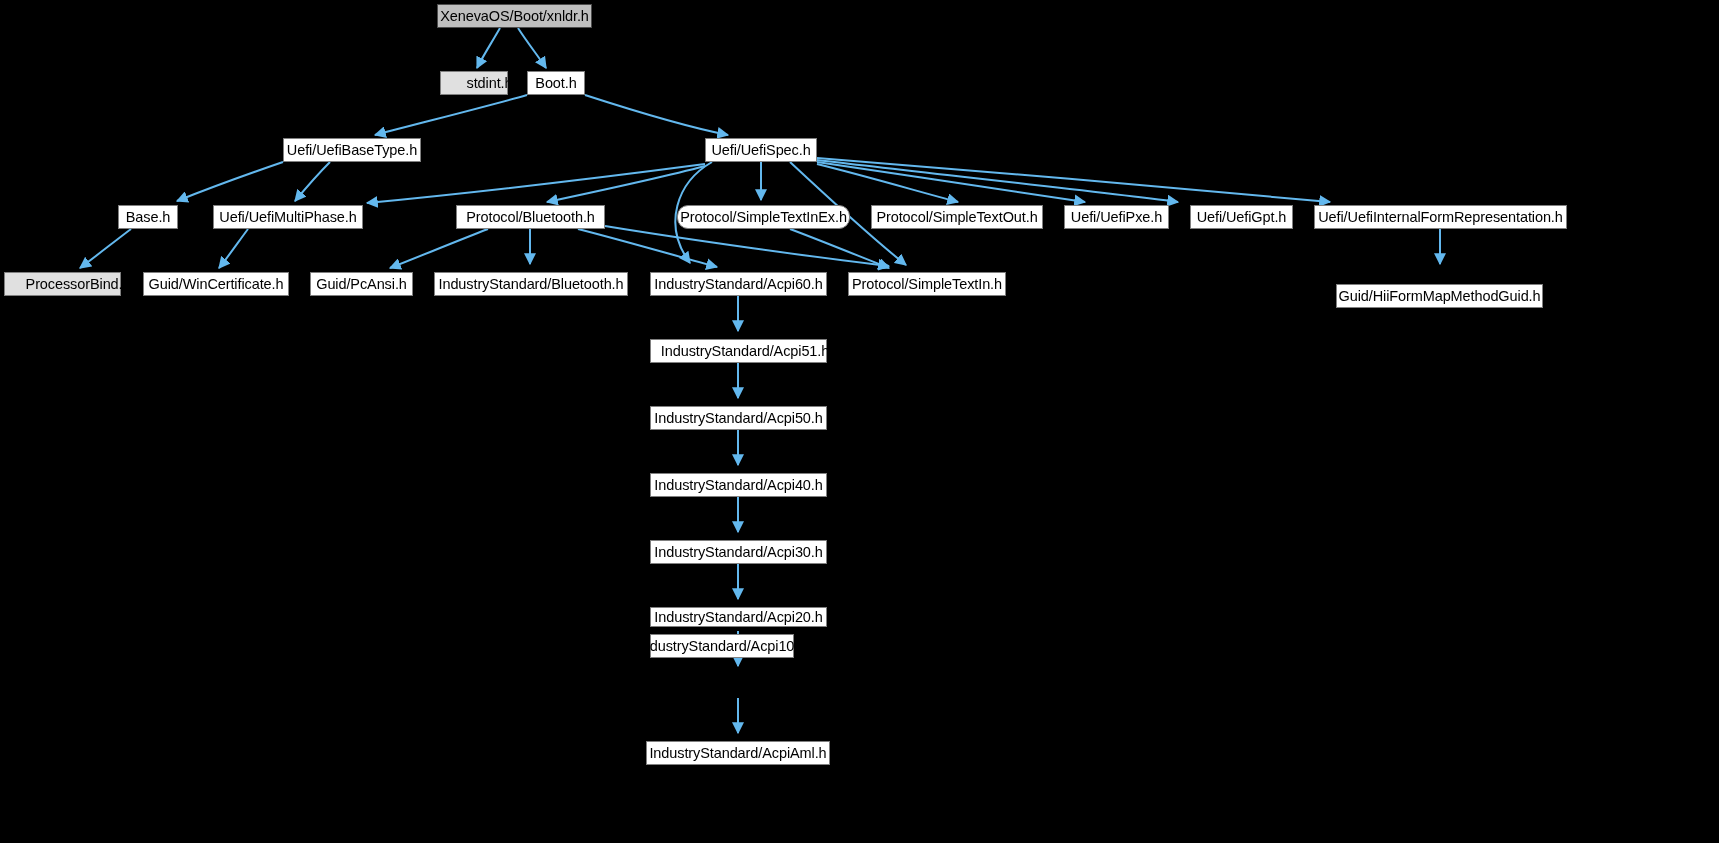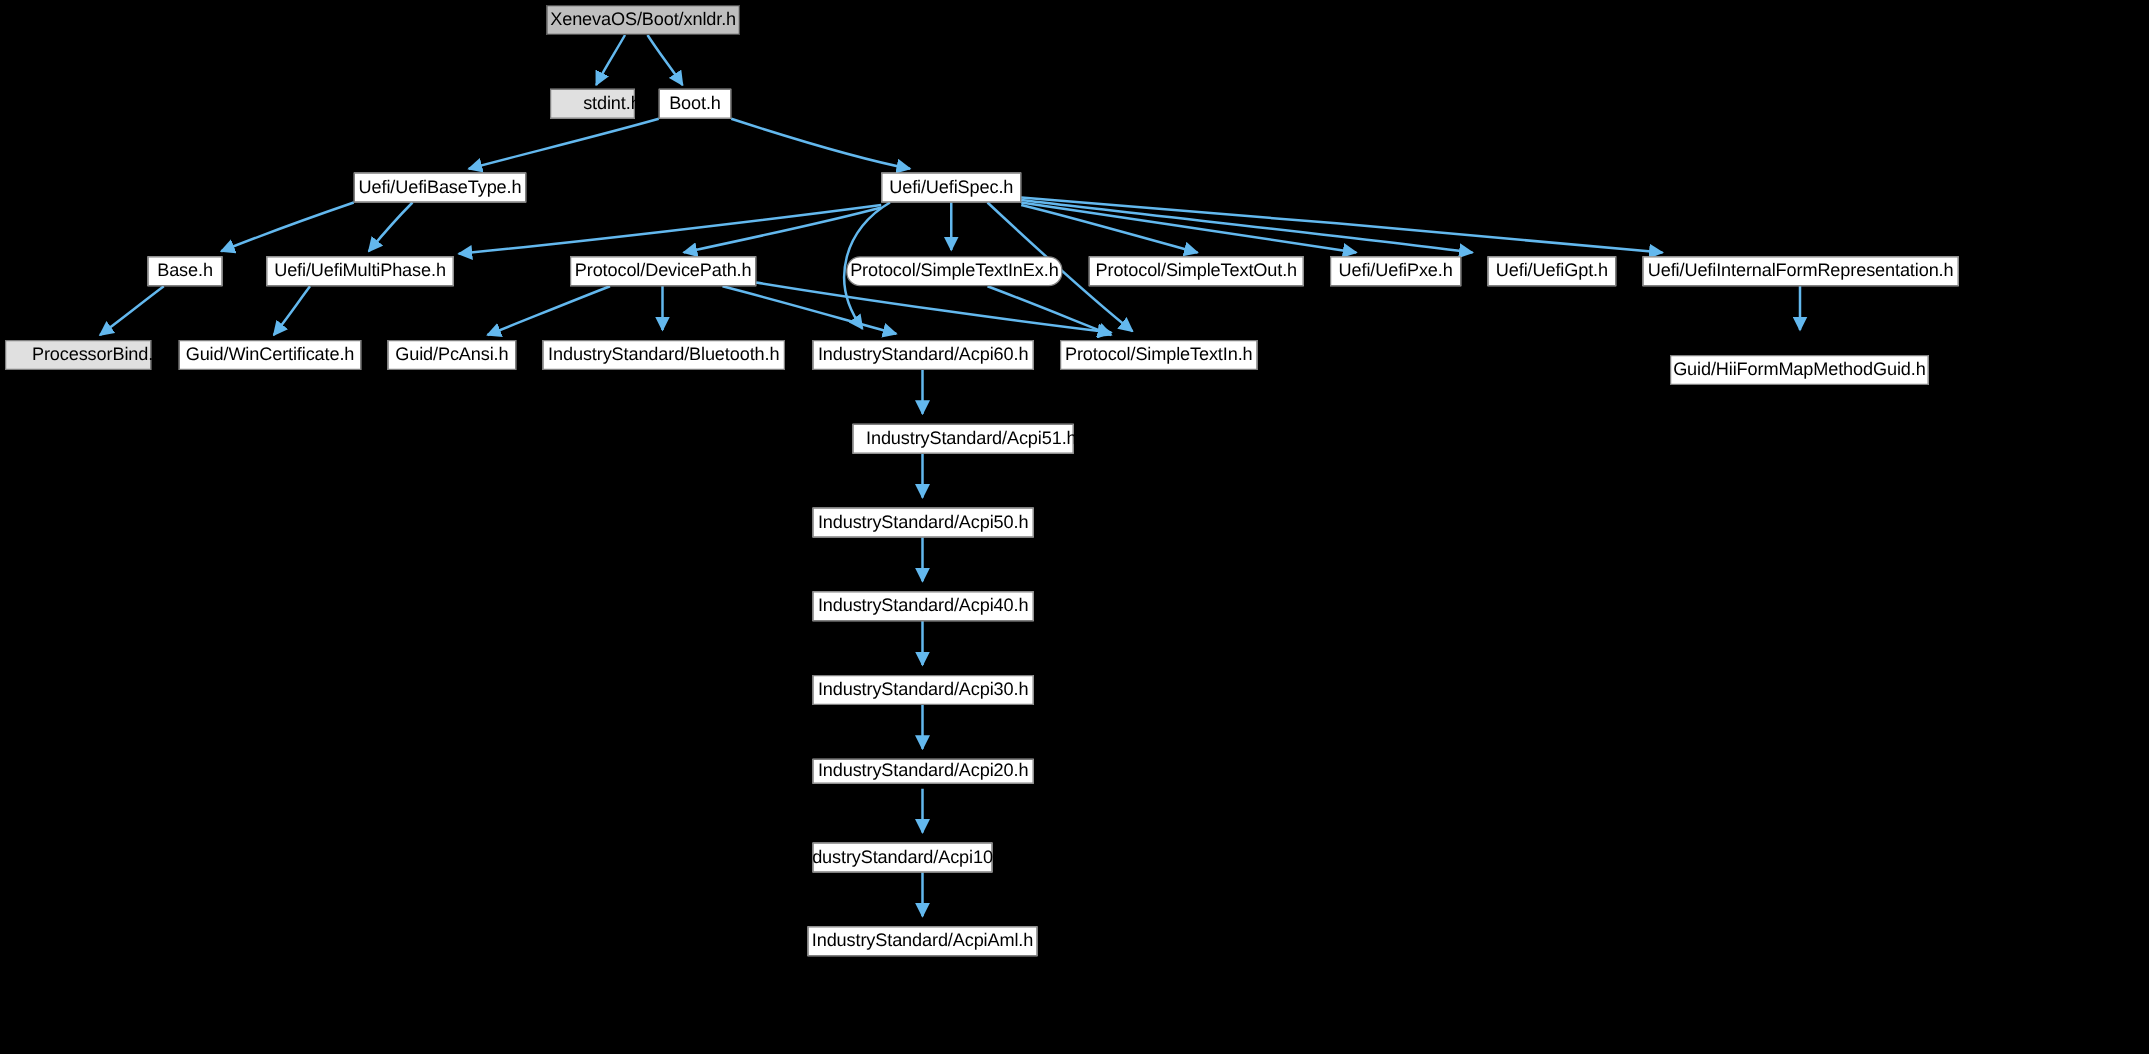--- a/index.html
+++ b/index.html
@@ -106,21 +106,21 @@
       <div class="node" style="left: 705px; top: 138px; width: 112px; height: 24px;">
         <span>Uefi/UefiSpec.h</span>
       </div>
       <div class="node" style="left: 118px; top: 205px; width: 60px; height: 24px;">
         <span>Base.h</span>
       </div>
       <div class="node" style="left: 213px; top: 205px; width: 150px; height: 24px;">
         <span>Uefi/UefiMultiPhase.h</span>
       </div>
       <div class="node" style="left: 456px; top: 205px; width: 149px; height: 24px;">
-        <span>Protocol/DevicePath.h</span>
+        <span>Protocol/Bluetooth.h</span>
       </div>
       <div class="node" style="left: 677px; top: 205px; width: 173px; height: 24px; border-radius: 11px;">
         <span>Protocol/SimpleTextInEx.h</span>
       </div>
       <div class="node" style="left: 871px; top: 205px; width: 172px; height: 24px;">
         <span>Protocol/SimpleTextOut.h</span>
       </div>
       <div class="node" style="left: 1064px; top: 205px; width: 105px; height: 24px;">
         <span>Uefi/UefiPxe.h</span>
       </div>
@@ -144,35 +144,35 @@
       </div>
       <div class="node" style="left: 650px; top: 272px; width: 177px; height: 24px;">
         <span>IndustryStandard/Acpi60.h</span>
       </div>
       <div class="node" style="left: 848px; top: 272px; width: 158px; height: 24px;">
         <span>Protocol/SimpleTextIn.h</span>
       </div>
       <div class="node" style="left: 1336px; top: 284px; width: 207px; height: 24px;">
         <span>Guid/HiiFormMapMethodGuid.h</span>
       </div>
-      <div class="node" style="left: 682px; top: 339px; width: 177px; height: 24px; padding-left: 20px;">
+      <div class="node" style="left: 650px; top: 339px; width: 177px; height: 24px; padding-left: 20px;">
         <span>IndustryStandard/Acpi51.h</span>
       </div>
       <div class="node" style="left: 650px; top: 406px; width: 177px; height: 24px;">
         <span>IndustryStandard/Acpi50.h</span>
       </div>
       <div class="node" style="left: 650px; top: 473px; width: 177px; height: 24px;">
         <span>IndustryStandard/Acpi40.h</span>
       </div>
       <div class="node" style="left: 650px; top: 540px; width: 177px; height: 24px;">
         <span>IndustryStandard/Acpi30.h</span>
       </div>
       <div class="node" style="left: 650px; top: 607px; width: 177px; height: 20px;">
         <span>IndustryStandard/Acpi20.h</span>
       </div>
-      <div class="node" style="left: 650px; top: 674px; width: 144px; height: 24px;">
+      <div class="node" style="left: 650px; top: 634px; width: 144px; height: 24px;">
         <span>IndustryStandard/Acpi10.h</span>
       </div>
       <div class="node" style="left: 646px; top: 741px; width: 184px; height: 24px;">
         <span>IndustryStandard/AcpiAml.h</span>
       </div>
     </div>
 </div>
 
 </body></html>

